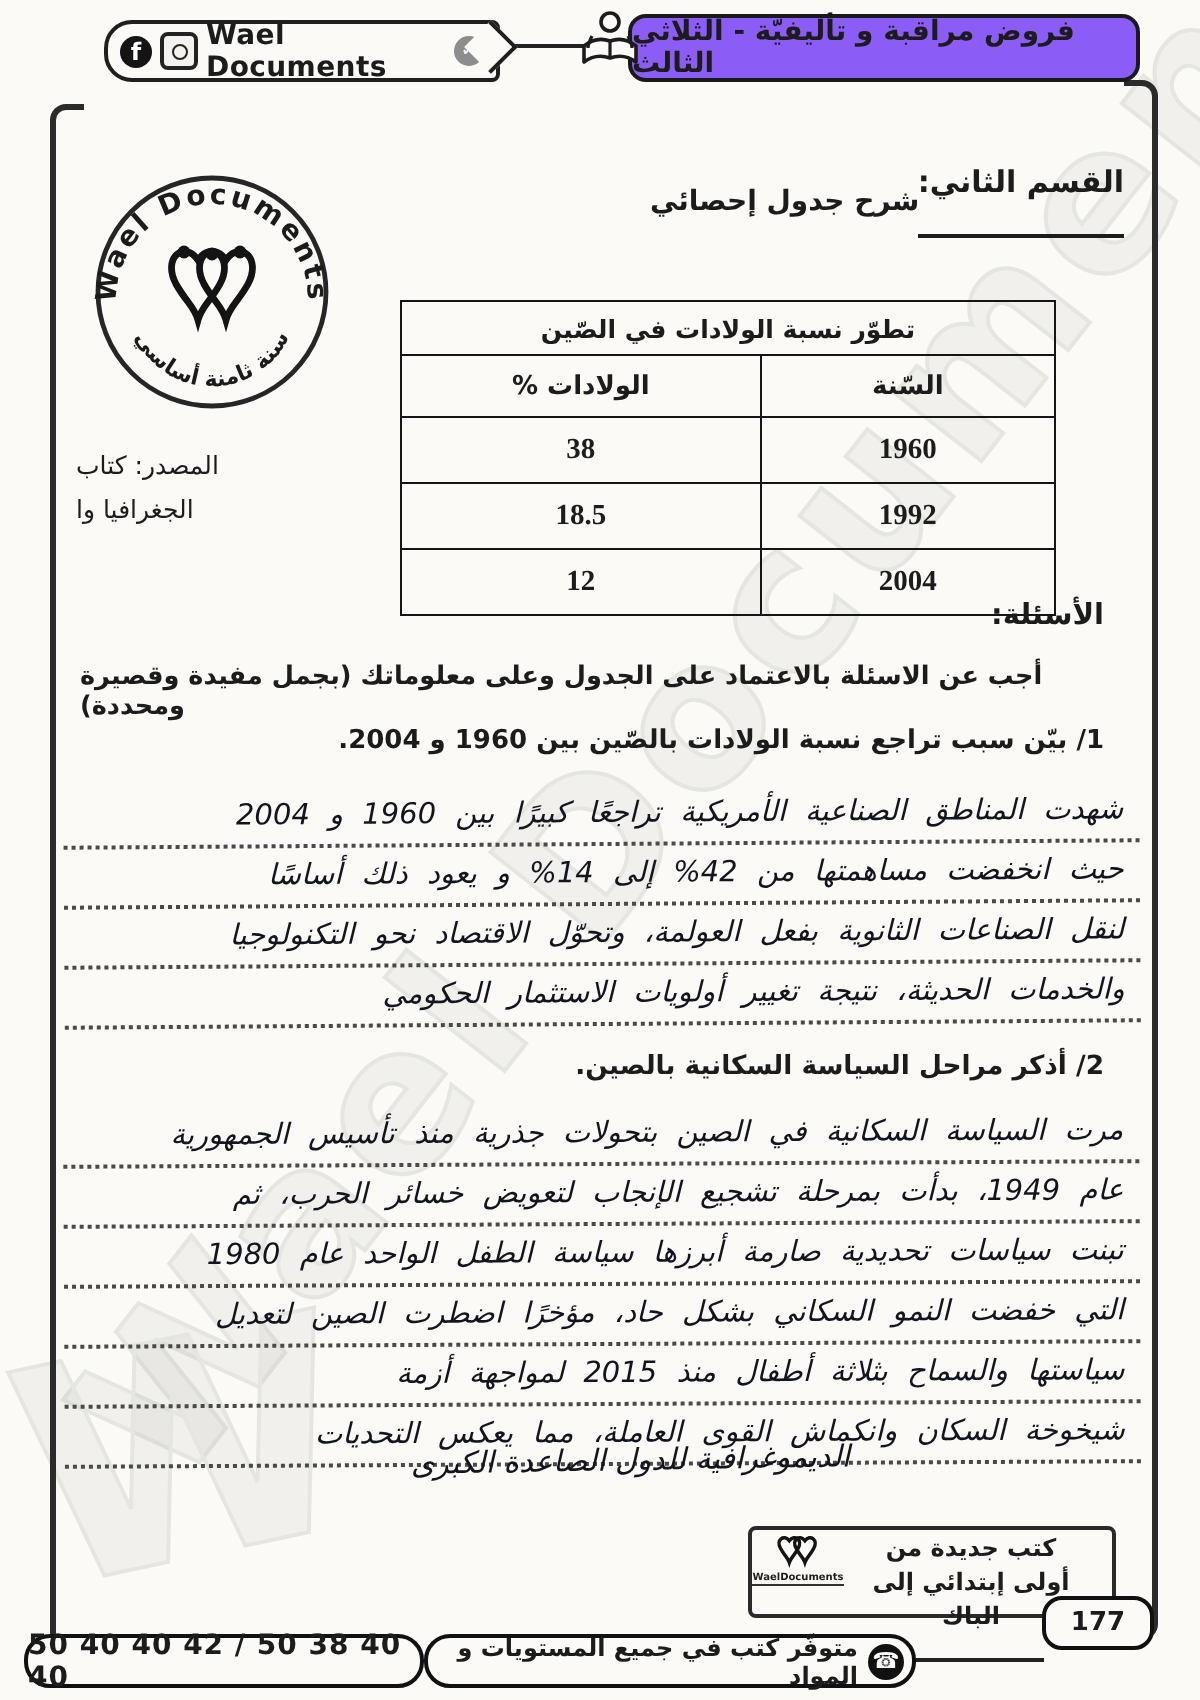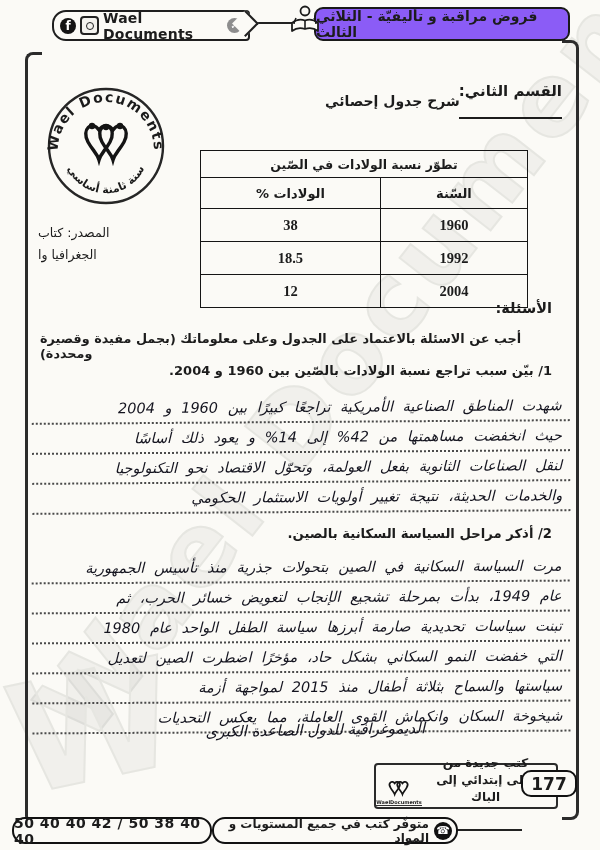--- a/index.html
+++ b/index.html
@@ -59,33 +59,33 @@
   .answers{position:absolute;left:32px;right:30px;}
   .ans1{top:393px;transform:rotate(-0.4deg);}
   .ans2{top:553px;transform:rotate(-0.3deg);}
   .hw-line{height:28px;line-height:29px;border-bottom:2px dotted #4a4a4a;direction:rtl;
       text-align:right;overflow:hidden;white-space:nowrap;padding:0 8px;}
   .hw{font-style:italic;font-size:14.5px;color:#14141f;font-weight:500;word-spacing:5px;letter-spacing:0.2px;}
   .hw-plain{position:absolute;left:95px;top:722px;width:330px;direction:rtl;text-align:right;
       font-style:italic;font-size:15px;color:#14141f;transform:rotate(-1deg);}
   
   .ad-box{position:absolute;right:42px;top:763px;width:168px;height:40px;border:2px solid #2a2a2a;
-      border-radius:4px;background:#fbfaf6;display:flex;flex-direction:row;align-items:flex-end;
+      border-radius:4px;background:#fbfaf6;display:flex;flex-direction:row;align-items:flex-start;
       justify-content:flex-end;gap:5px;padding:1px 6px;}
   .ad-text{direction:rtl;text-align:center;font-weight:bold;font-size:12px;line-height:17px;}
   .ad-logo{display:flex;flex-direction:column;align-items:center;width:34px;}
   .ad-brand{font-size:5px;font-weight:bold;border-bottom:1px solid #333;}
   .pill{position:absolute;border:2.5px solid #111;border-radius:13px;background:#fbfaf6;
       font-weight:bold;display:flex;align-items:center;justify-content:center;z-index:2;}
   .phones{left:12px;top:817px;width:196px;height:23px;font-size:14px;letter-spacing:0.5px;direction:ltr;}
   .avail{left:212px;top:817px;width:238px;height:23px;font-size:12px;direction:rtl;gap:5px;padding-right:4px;}
   .phone-ico{width:18px;height:18px;border-radius:50%;background:#111;color:#fff;font-size:11px;
       line-height:18px;text-align:center;flex:0 0 auto;}
   .foot-line{position:absolute;left:452px;top:829px;width:70px;border-top:2px solid #222;}
-  .pagenum{right:23px;top:770px;width:52px;height:23px;font-size:17px;border-radius:10px;}
+  .pagenum{right:23px;top:798px;width:52px;height:23px;font-size:13px;border-radius:10px;}
 </style>
 </head>
 <body>
 
 <div class="page">
 
   <div class="wm wm1">Wael Documents</div>
   <div class="wm wm2">W</div>
 
   <div class="frame-left"></div>

